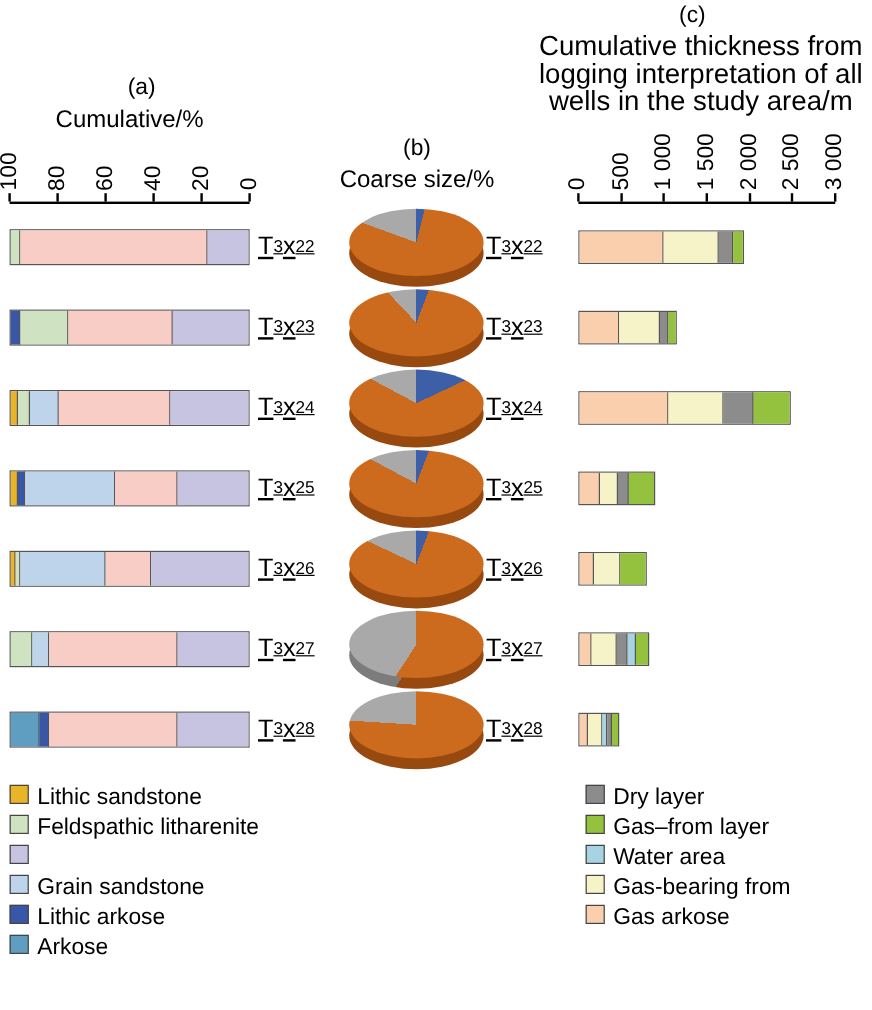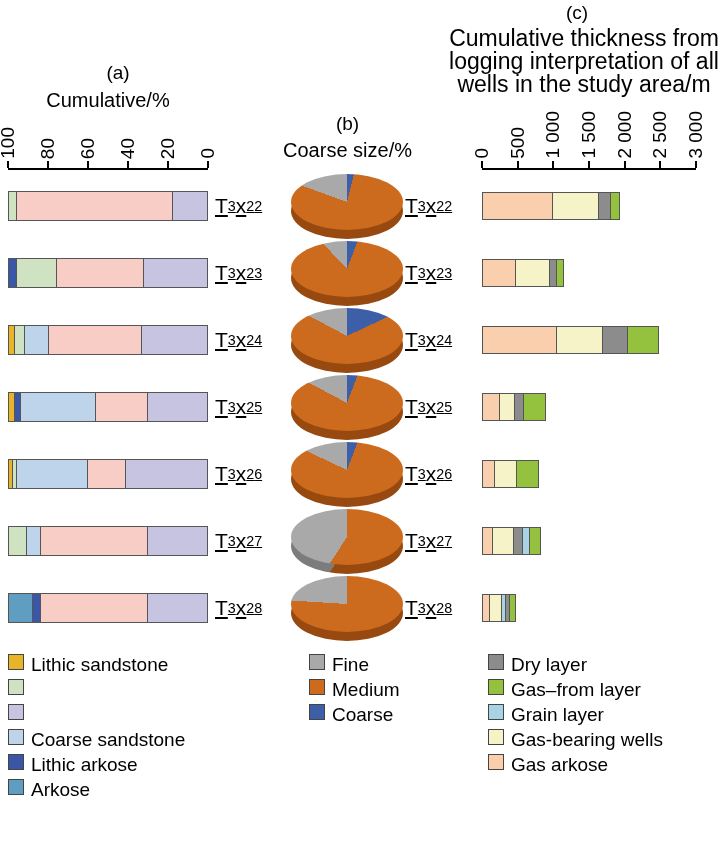--- a/index.html
+++ b/index.html
@@ -260,66 +260,53 @@
       </div>
     </div>
 
   <div id="legend-a" class="legend" style="left:8px;top:654px">
       <div class="li">
         <div class="swatch" style="background: rgb(234, 180, 40);"></div>
         <div class="lbl">Lithic sandstone</div>
       </div>
       <div class="li">
         <div class="swatch" style="background: rgb(207, 226, 194);"></div>
+        <div class="lbl">Feldspathic litharenite</div>
       </div>
       <div class="li">
         <div class="swatch" style="background: rgb(199, 196, 225);"></div>
       </div>
       <div class="li">
         <div class="swatch" style="background: rgb(189, 212, 234);"></div>
-        <div class="lbl">Coarse sandstone</div>
+        <div class="lbl">Grain sandstone</div>
       </div>
       <div class="li">
         <div class="swatch" style="background: rgb(58, 87, 167);"></div>
         <div class="lbl">Lithic arkose</div>
       </div>
       <div class="li">
         <div class="swatch" style="background: rgb(95, 158, 192);"></div>
         <div class="lbl">Arkose</div>
       </div>
     </div>
-  <div id="legend-b" class="legend" style="left:309px;top:654px">
-      <div class="li">
-        <div class="swatch" style="background: rgb(169, 169, 169);"></div>
-        <div class="lbl">Fine</div>
-      </div>
-      <div class="li">
-        <div class="swatch" style="background: rgb(204, 106, 30);"></div>
-        <div class="lbl">Medium</div>
-      </div>
-      <div class="li">
-        <div class="swatch" style="background: rgb(61, 95, 168);"></div>
-        <div class="lbl">Coarse</div>
-      </div>
-    </div>
   <div id="legend-c" class="legend" style="left:488px;top:654px">
       <div class="li">
         <div class="swatch" style="background: rgb(140, 140, 140);"></div>
         <div class="lbl">Dry layer</div>
       </div>
       <div class="li">
         <div class="swatch" style="background: rgb(148, 194, 62);"></div>
         <div class="lbl">Gas–from layer</div>
       </div>
       <div class="li">
         <div class="swatch" style="background: rgb(168, 211, 227);"></div>
-        <div class="lbl">Grain layer</div>
+        <div class="lbl">Water area</div>
       </div>
       <div class="li">
         <div class="swatch" style="background: rgb(246, 243, 200);"></div>
-        <div class="lbl">Gas-bearing wells</div>
+        <div class="lbl">Gas-bearing from</div>
       </div>
       <div class="li">
         <div class="swatch" style="background: rgb(249, 207, 174);"></div>
         <div class="lbl">Gas arkose</div>
       </div>
     </div>
 </div>
 
 </body></html>

